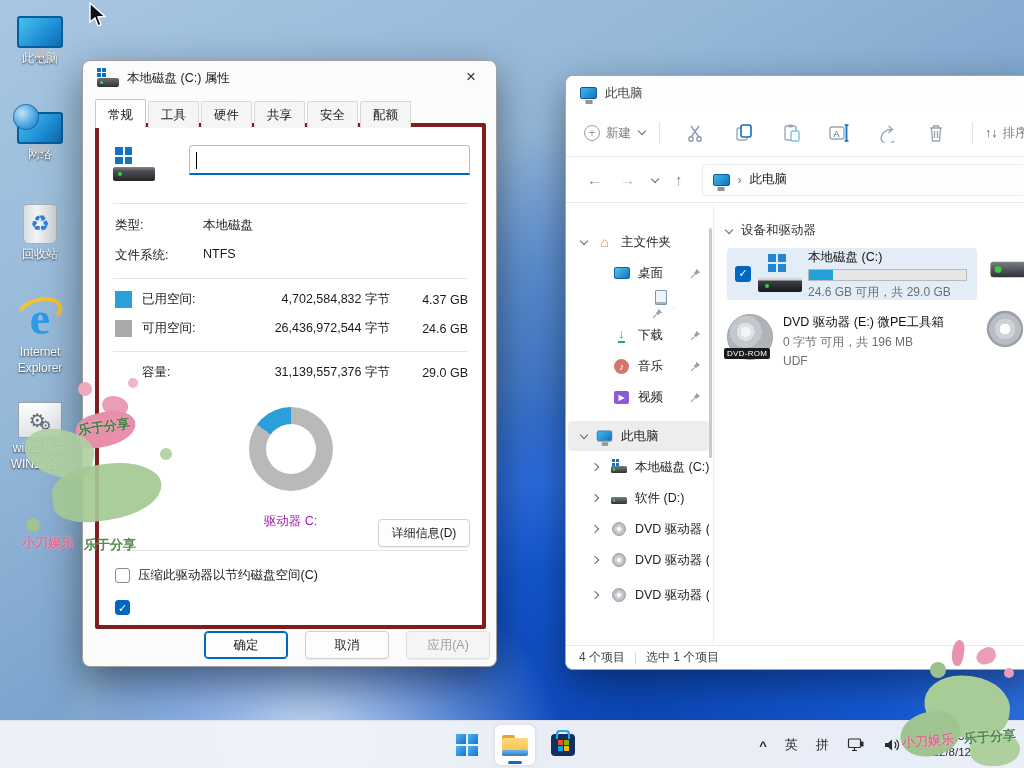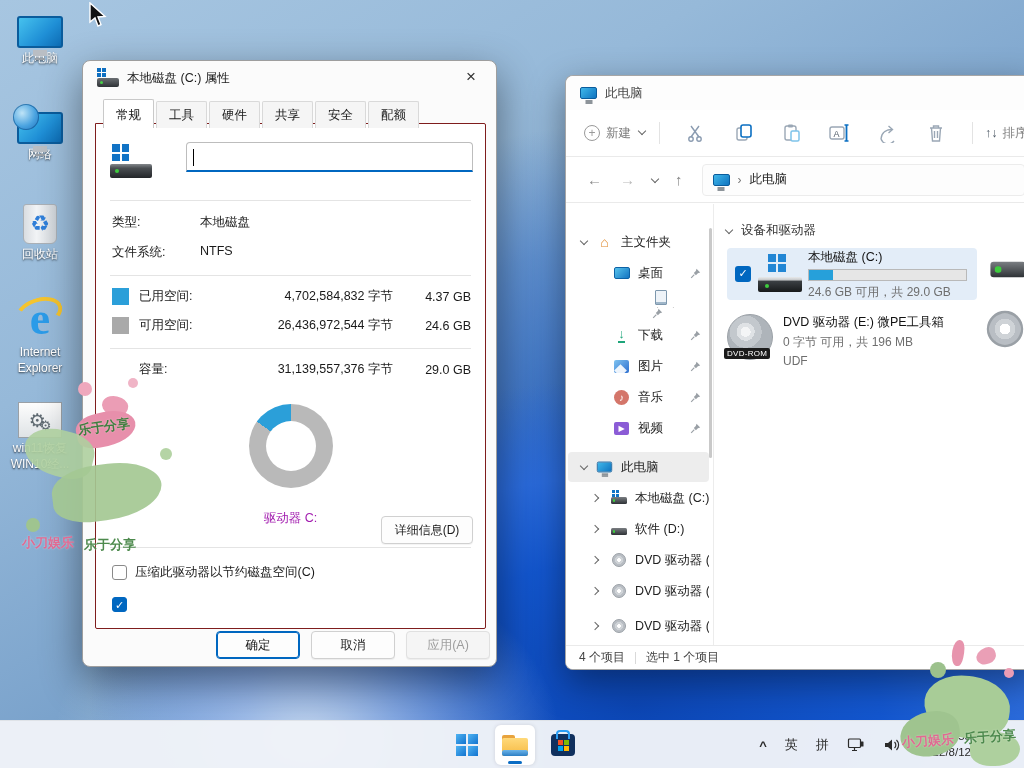--- a/index.html
+++ b/index.html
@@ -35,24 +35,24 @@
   
   .dialog { position:absolute; left:82px; top:60px; width:415px; height:607px; background:#fbfbfb; border:1px solid #9e9e9e; border-radius:8px; box-shadow:0 14px 40px rgba(0,0,0,.45); z-index:30; }
   .dlg-title { height:34px; display:flex; align-items:center; padding:0 10px 0 14px; }
   .dlg-title .txt { font-size:12.5px; color:#1a1a1a; margin-left:8px; flex:1; }
   .dlg-close { width:30px; height:24px; text-align:center; line-height:22px; font-size:17px; color:#333; border-radius:4px; }
   .drive-ico-sm { position:relative; width:22px; height:18px; }
   .drive-ico-sm .body { position:absolute; bottom:0; width:22px; height:9px; background:linear-gradient(#6b6f73,#2e3236); border-radius:2px; }
   .drive-ico-sm .body i { position:absolute; left:3px; top:3px; width:3px; height:3px; background:#47d147; border-radius:50%; }
   .winlogo { display:grid; grid-template-columns:1fr 1fr; grid-template-rows:1fr 1fr; gap:1px; width:9px; height:9px; position:absolute; left:0; top:-1px; }
   .winlogo i { background:#0e6fc1; }
-  .tabs { display:flex; margin:6px 0 0 20px; position:relative; z-index:2; }
+  .tabs { display:flex; margin:6px 0 0 12px; position:relative; z-index:2; }
   .tab { font-size:12.5px; color:#1a1a1a; padding:5px 12px 4px; background:#f5f5f5; border:1px solid #d9d9d9; border-bottom:none; margin-right:2px; border-radius:2px 2px 0 0; }
   .tab.active { background:#fff; padding-top:7px; margin-top:-2px; border-color:#c9c9c9; }
-  .page { position:absolute; left:12px; top:62px; width:391px; height:506px; background:#fff; border:1px solid #7f1d1d; border-radius:0 2px 2px 2px; }
+  .page { position:absolute; left:12px; top:62px; width:391px; height:506px; background:#fff; border:4px solid #7f1d1d; border-radius:0 2px 2px 2px; }
   .row-iconinput { display:flex; align-items:flex-start; padding:18px 12px 0 14px; }
   .drive-ico-lg { position:relative; width:42px; height:34px; margin-top:2px; }
   .drive-ico-lg .logo { display:grid; grid-template-columns:1fr 1fr; grid-template-rows:1fr 1fr; gap:2px; width:17px; height:17px; position:absolute; left:2px; top:0; }
   .drive-ico-lg .logo i { background:#1173c5; }
   .drive-ico-lg .body { position:absolute; left:0; bottom:0; width:42px; height:14px; background:linear-gradient(#83878b 0%, #4a4e52 30%, #232629 100%); border-radius:2px; }
   .drive-ico-lg .body i { position:absolute; left:5px; top:5px; width:4px; height:4px; background:#3ecc3e; border-radius:50%; }
   .label-input { flex:1; margin-left:34px; height:30px; background:#fff; border:1px solid #bdbdbd; border-bottom:2px solid #0067c0; border-radius:4px 4px 0 0; position:relative; }
   .label-input .caret { position:absolute; left:6px; top:6px; width:1px; height:17px; background:#000; }
   .sep { height:1px; background:#e4e4e4; margin:14px 14px 0; }
   .kv { display:flex; font-size:12.5px; color:#1a1a1a; padding:13px 14px 0 16px; }
@@ -63,21 +63,21 @@
   .legend-row .bytes { width:150px; text-align:right; }
   .legend-row .gb { width:78px; text-align:right; }
   .cap-row { padding-left:43px; }
   .donut { width:84px; height:84px; border-radius:50%; margin:26px auto 0; position:relative; }
   .donut::after { content:""; position:absolute; left:17px; top:17px; width:50px; height:50px; background:#fff; border-radius:50%; }
   .drive-c-label { text-align:center; font-size:12.5px; color:#a21caf; margin-top:22px; }
   .details-btn { position:absolute; right:12px; top:392px; width:92px; height:28px; background:#fdfdfd; border:1px solid #d0d0d0; border-radius:4px; font-size:12px; color:#1a1a1a; text-align:center; line-height:26px; box-shadow:0 1px 1px rgba(0,0,0,.05); }
   .chk-row { display:flex; align-items:center; font-size:12.5px; color:#1a1a1a; padding:16px 14px 0 4px; }
   .chk { width:15px; height:15px; border:1px solid #8a8a8a; border-radius:3px; margin-right:8px; background:#fff; flex:none; }
   .chk.on { background:#0067c0; border-color:#0067c0; color:#fff; text-align:center; line-height:14px; font-size:11px; }
-  .dlg-footer { position:absolute; right:6px; bottom:7px; display:flex; gap:11px; }
+  .dlg-footer { position:absolute; right:6px; bottom:7px; display:flex; gap:17px; }
   .btn { width:84px; height:28px; background:#fdfdfd; border:1px solid #d0d0d0; border-radius:4px; font-size:12.5px; color:#1a1a1a; text-align:center; line-height:26px; box-shadow:0 1px 1px rgba(0,0,0,.06); }
   .btn.default { border:1px solid #0067c0; box-shadow:inset 0 0 0 1px #0067c0; }
   .btn.disabled { color:#9d9d9d; background:#f5f5f5; border-color:#e0e0e0; }
 
   
   .explorer { position:absolute; left:565px; top:75px; width:470px; height:595px; background:#fff; border:1px solid #a6a6a6; border-right:none; border-radius:8px 0 0 8px; box-shadow:0 12px 36px rgba(0,0,0,.4); z-index:20; overflow:hidden; }
   .ex-title { height:34px; display:flex; align-items:center; padding-left:14px; background:#fdfdfd; }
   .ex-title .txt { font-size:12.5px; color:#444; margin-left:8px; }
   .mon-sm { width:17px; height:12px; background:linear-gradient(135deg,#3fb7ea,#0f74c0); border:1px solid #0a5c9c; border-radius:2px; position:relative; }
   .mon-sm::after { content:""; position:absolute; left:50%; top:12px; transform:translateX(-50%); width:7px; height:2px; background:#8d949a; box-shadow:0 2px 0 0 #8d949a; }
@@ -395,30 +395,20 @@
             <span class="ic-down">↓</span>
           </span>
         <span class="sb-label">下载</span>
         <svg class="pin" width="11" height="11" viewBox="0 0 11 11">
             <path d="M6.5 0.8 L10.2 4.5 L7.9 5.2 L5.9 7.2 L3.8 5.1 L5.8 3.1 Z" fill="#9aa0a6"></path>
             <line x1="4.3" y1="6.7" x2="1.2" y2="9.8" stroke="#9aa0a6" stroke-width="1.2"></line>
           </svg>
       </div>
       <div class="sb-item" style="padding-left:45px;">
         <span class="sb-ic">
-            <span class="ic-pic"></span>
-          </span>
-        <span class="sb-label">图片</span>
-        <svg class="pin" width="11" height="11" viewBox="0 0 11 11">
-            <path d="M6.5 0.8 L10.2 4.5 L7.9 5.2 L5.9 7.2 L3.8 5.1 L5.8 3.1 Z" fill="#9aa0a6"></path>
-            <line x1="4.3" y1="6.7" x2="1.2" y2="9.8" stroke="#9aa0a6" stroke-width="1.2"></line>
-          </svg>
-      </div>
-      <div class="sb-item" style="padding-left:45px;">
-        <span class="sb-ic">
             <span class="ic-music">♪</span>
           </span>
         <span class="sb-label">音乐</span>
         <svg class="pin" width="11" height="11" viewBox="0 0 11 11">
             <path d="M6.5 0.8 L10.2 4.5 L7.9 5.2 L5.9 7.2 L3.8 5.1 L5.8 3.1 Z" fill="#9aa0a6"></path>
             <line x1="4.3" y1="6.7" x2="1.2" y2="9.8" stroke="#9aa0a6" stroke-width="1.2"></line>
           </svg>
       </div>
       <div class="sb-item" style="padding-left:45px;">
         <span class="sb-ic">

